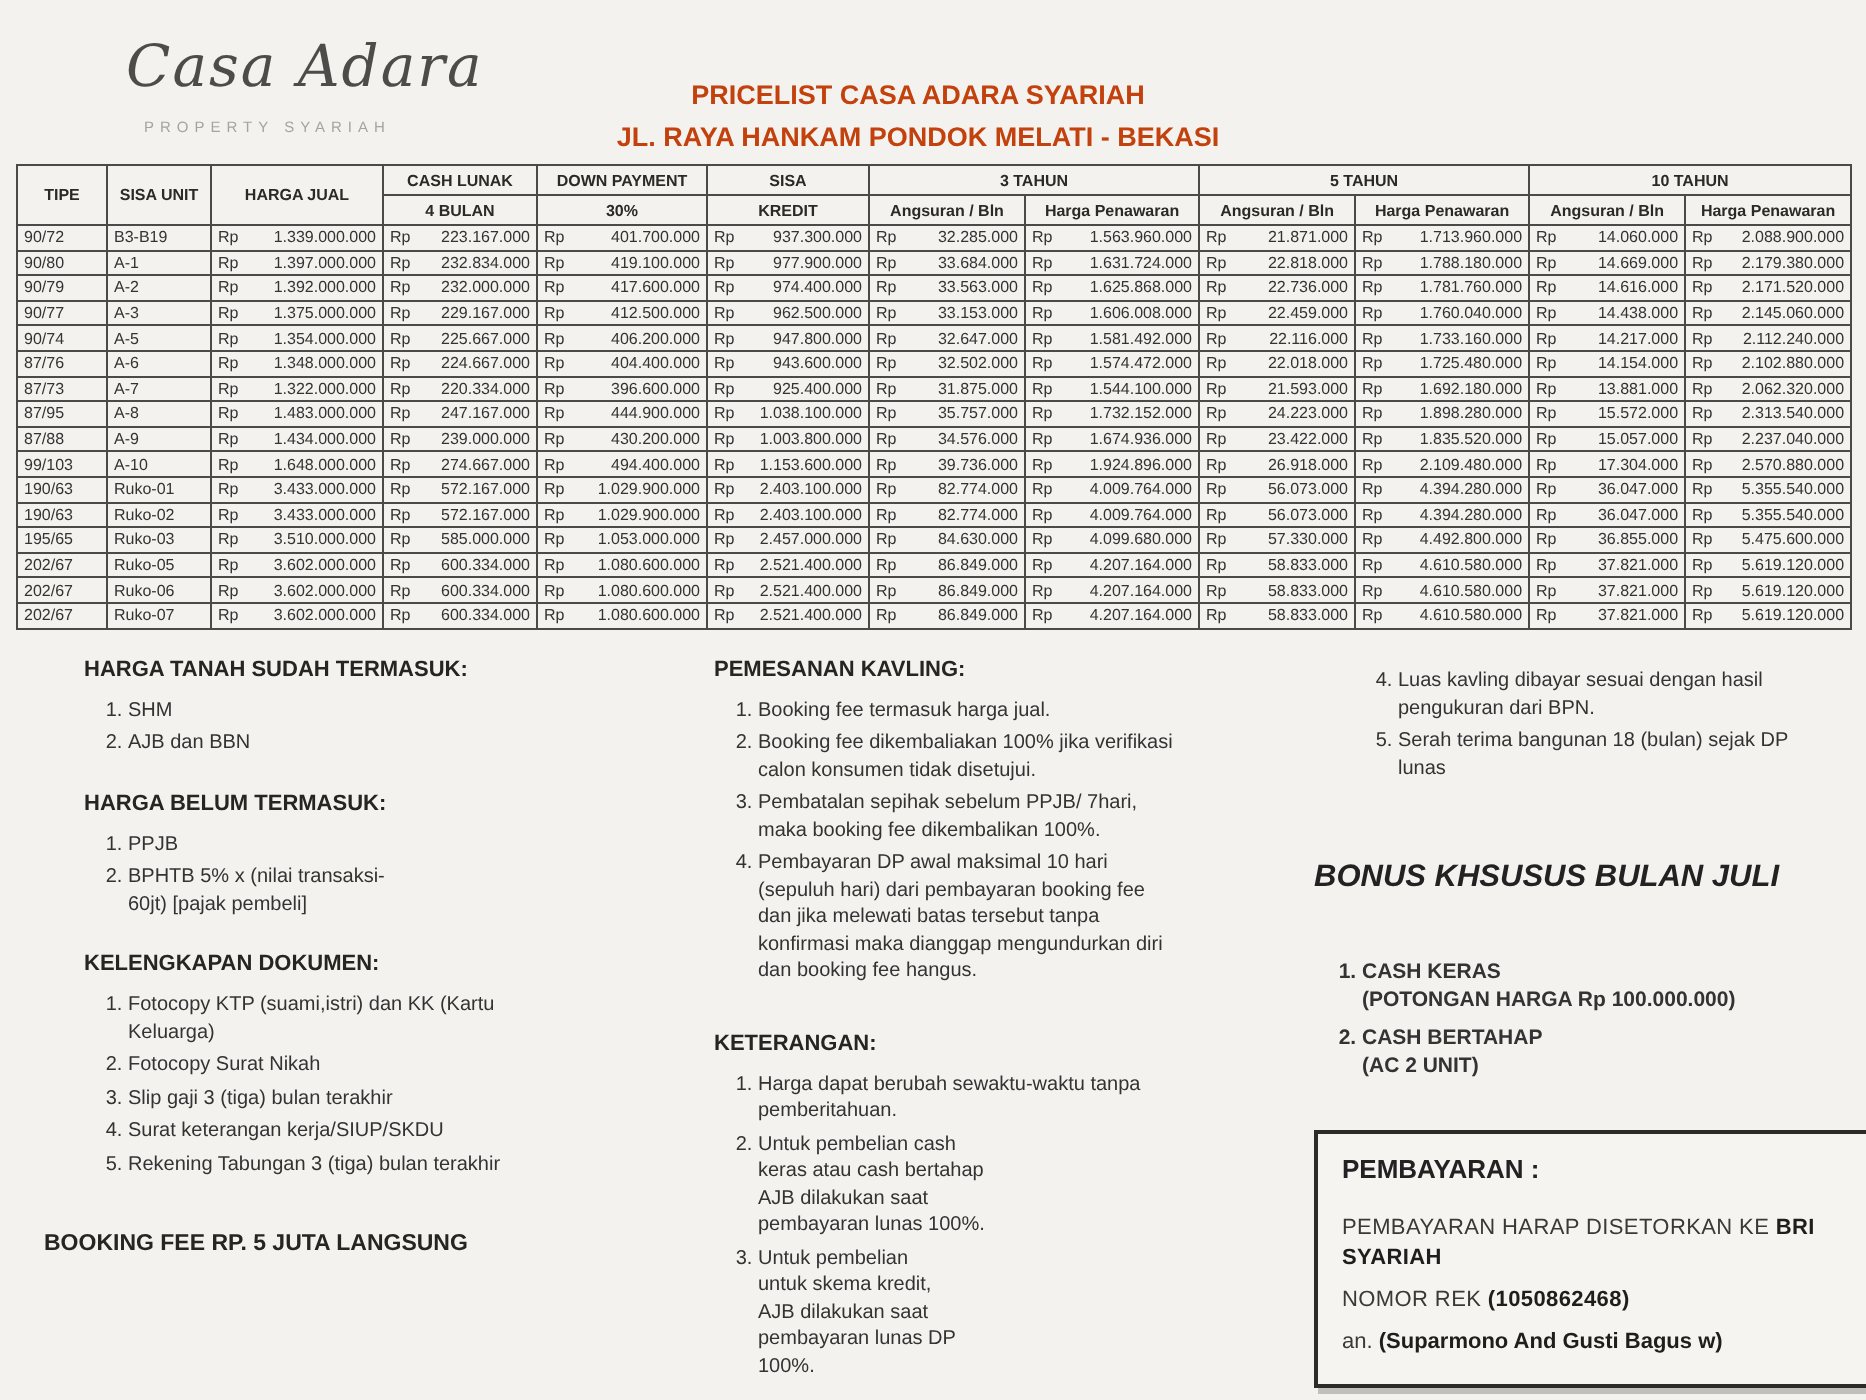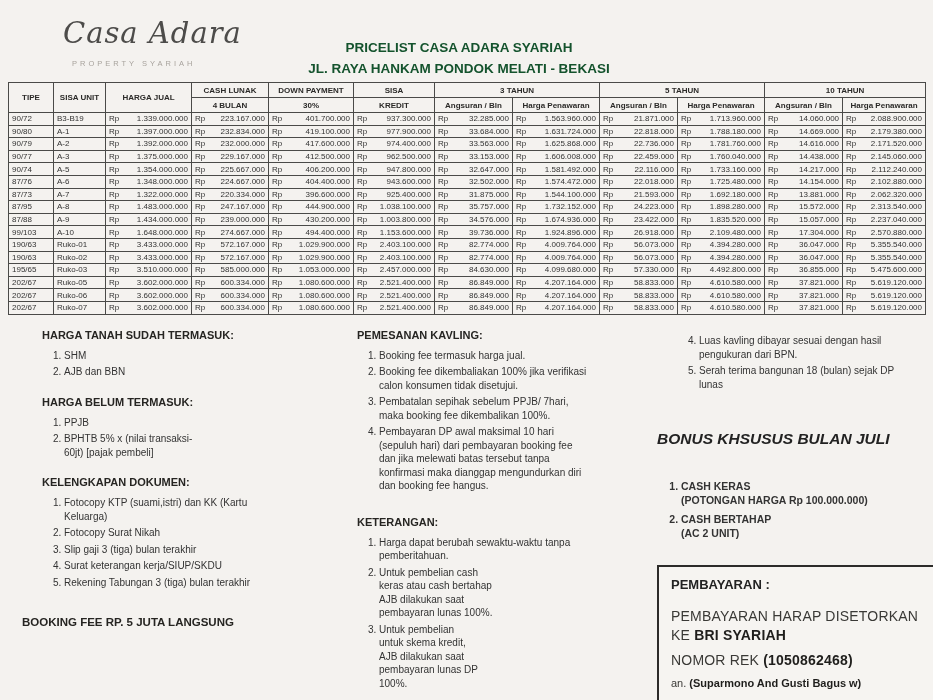--- a/index.html
+++ b/index.html
@@ -6,21 +6,21 @@
   body{background:#e9e7e4;}
   .page{
     position:relative;width:933px;height:700px;overflow:hidden;
     background:#f4f2ef;color:#2e2d2b;
     font-family:"Liberation Sans",sans-serif;
   }
   
   .logo{position:absolute;left:32px;top:16px;width:230px;}
   .logo-title{font-family:"DejaVu Serif",serif;font-style:italic;font-size:29px;color:#4d4c4a;letter-spacing:1px;margin-left:31px;}
   .logo-sub{font-size:7.5px;letter-spacing:3px;color:#a8a39d;margin:9px 0 0 22px;padding-left:18px;}
-  .doc-title{position:absolute;left:0;right:15px;top:38px;text-align:center;font-weight:bold;font-size:13.5px;line-height:1.55;color:#14532d;}
+  .doc-title{position:absolute;left:0;right:15px;top:38px;text-align:center;font-weight:bold;font-size:13.5px;line-height:1.55;color:#c2410c;}
   
   table.pricelist{
     position:absolute;left:8px;top:82px;width:917px;
     border-collapse:collapse;table-layout:fixed;
     font-size:8px;color:#333;
   }
   .pricelist th,.pricelist td{border:1px solid #4a4a48;padding:0 3px;white-space:nowrap;overflow:hidden;}
   .pricelist th{font-weight:bold;font-size:8px;height:14px;color:#2b2a28;}
   .pricelist td{height:11.6px;}
   .pricelist td.c{}
@@ -41,21 +41,21 @@
   ol.bonus-list{margin:29px 0 0 0;padding-left:24px;font-weight:bold;font-size:10.5px;}
   ol.bonus-list li{margin-bottom:5px;white-space:pre-line;}
   
   .payment-box{
     margin-top:24px;width:252px;
     border:2px solid #2c2b29;background:#f6f4f1;
     box-shadow:2px 3px 0 rgba(60,58,55,.28);
     padding:9px 12px 13px 12px;
   }
   .payment-title{font-weight:bold;font-size:13px;color:#222;margin-bottom:14px;}
-  .payment-line{font-size:14px;color:#3a3936;margin-bottom:6px;letter-spacing:.2px;}
+  .payment-line{font-size:11px;color:#3a3936;margin-bottom:6px;letter-spacing:.2px;}
   .payment-line b{color:#1f1e1c;}
   .payment-an{font-size:11px;margin-top:4px;color:#3a3936;}
   .payment-an b{color:#1f1e1c;}
 </style>
 </head>
 <body>
 
 <div class="page">
 
   <div class="logo">

